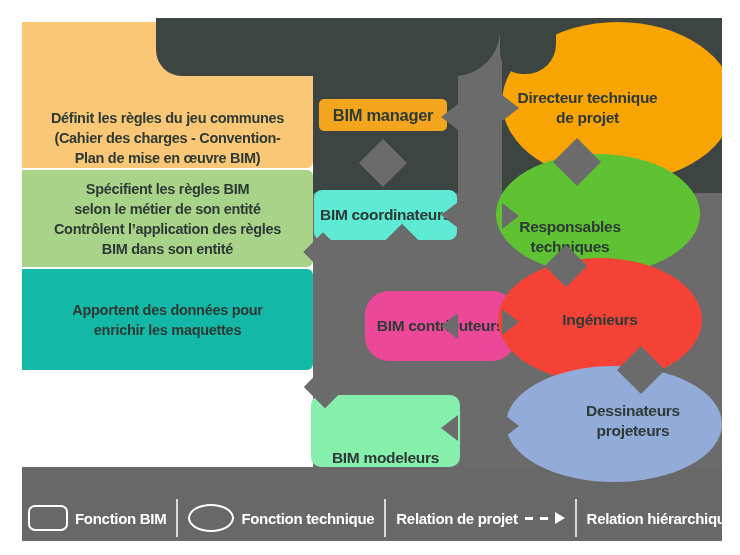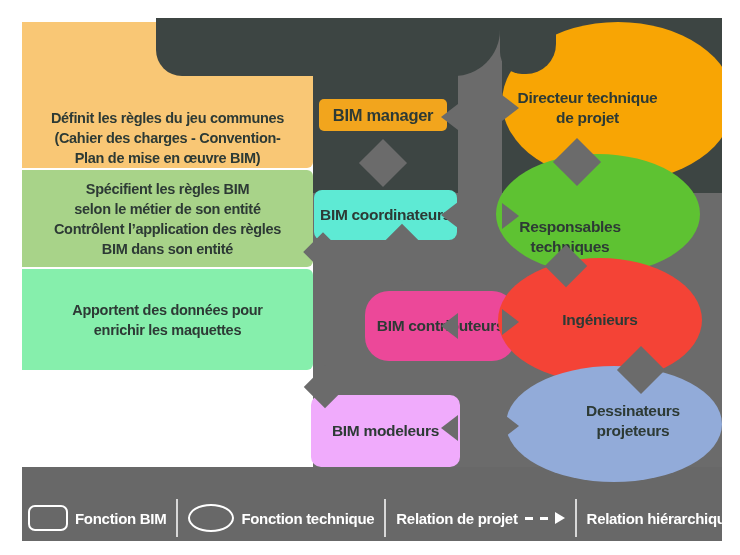--- a/index.html
+++ b/index.html
@@ -95,38 +95,38 @@
     <span>Définit les règles du jeu communes
 (Cahier des charges - Convention-
 Plan de mise en œuvre BIM)</span>
   </div>
   <div class="abs desc desc2" style="background-color: rgb(168, 211, 137);">
     <span>Spécifient les règles BIM
 selon le métier de son entité
 Contrôlent l’application des règles
 BIM dans son entité</span>
   </div>
-  <div class="abs desc desc3" style="background-color: #86efac;">
+  <div class="abs desc desc3" style="background-color: #14b8a6;">
     <span>Apportent des données pour
 enrichir les maquettes</span>
   </div>
 
   <div class="abs vstrip"></div>
   <div class="abs vbar"></div>
 
   <div class="abs bim-node n-manager" style="background-color: rgb(242, 165, 29);">
     <span>BIM manager</span>
   </div>
   <div class="abs bim-node n-coord" style="background-color: #5eead4;">
     <span>BIM coordinateurs</span>
   </div>
   <div class="abs bim-node n-contrib" style="background-color: #ec4899; margin-left: 34px;">
     <span>BIM contributeurs</span>
   </div>
-  <div class="abs bim-node n-model" style="background-color: #f0abfc;">
+  <div class="abs bim-node n-model" style="background-color: #86efac; align-items: flex-end;">
     <span>BIM modeleurs</span>
   </div>
 
   <div class="abs tech-node e-directeur" style="background-color: rgb(248, 165, 4);"></div>
   <div class="abs tech-node e-resp" style="background-color: rgb(94, 194, 50);"></div>
   <div class="abs tech-node e-ing" style="background-color: rgb(244, 67, 54);"></div>
   <div class="abs tech-node e-dess" style="background-color: rgb(146, 171, 217);"></div>
 
   <div class="abs tech-label l-directeur">
     <span>Directeur technique

